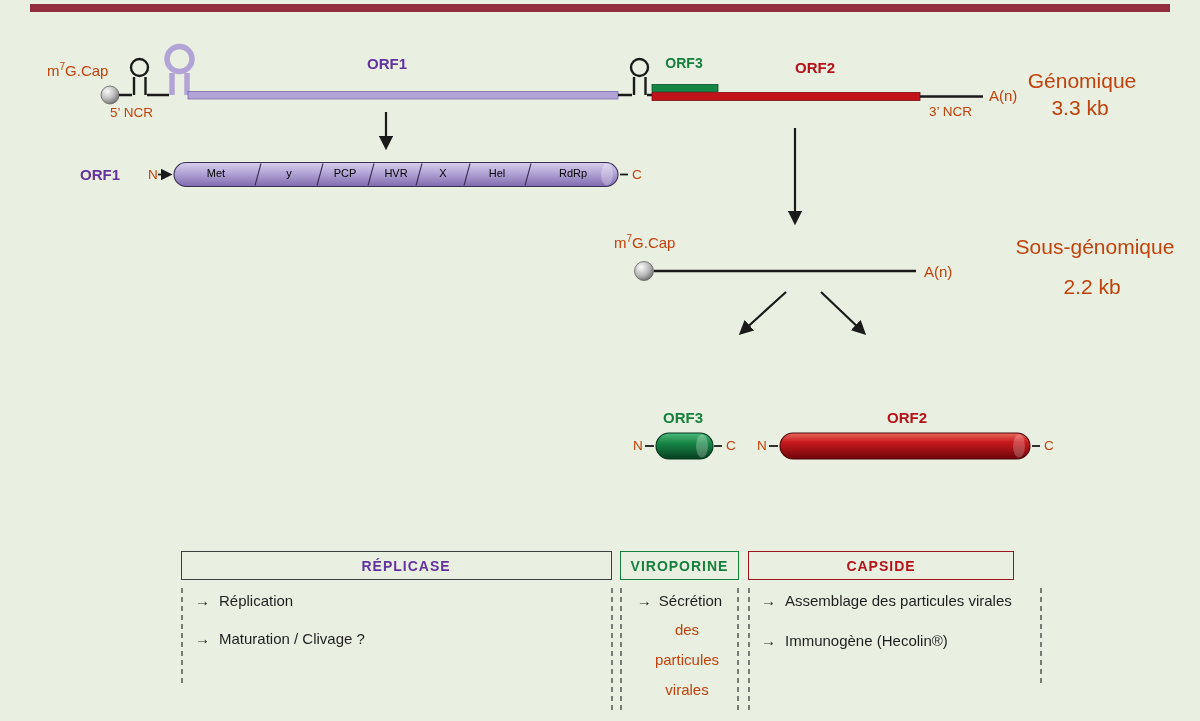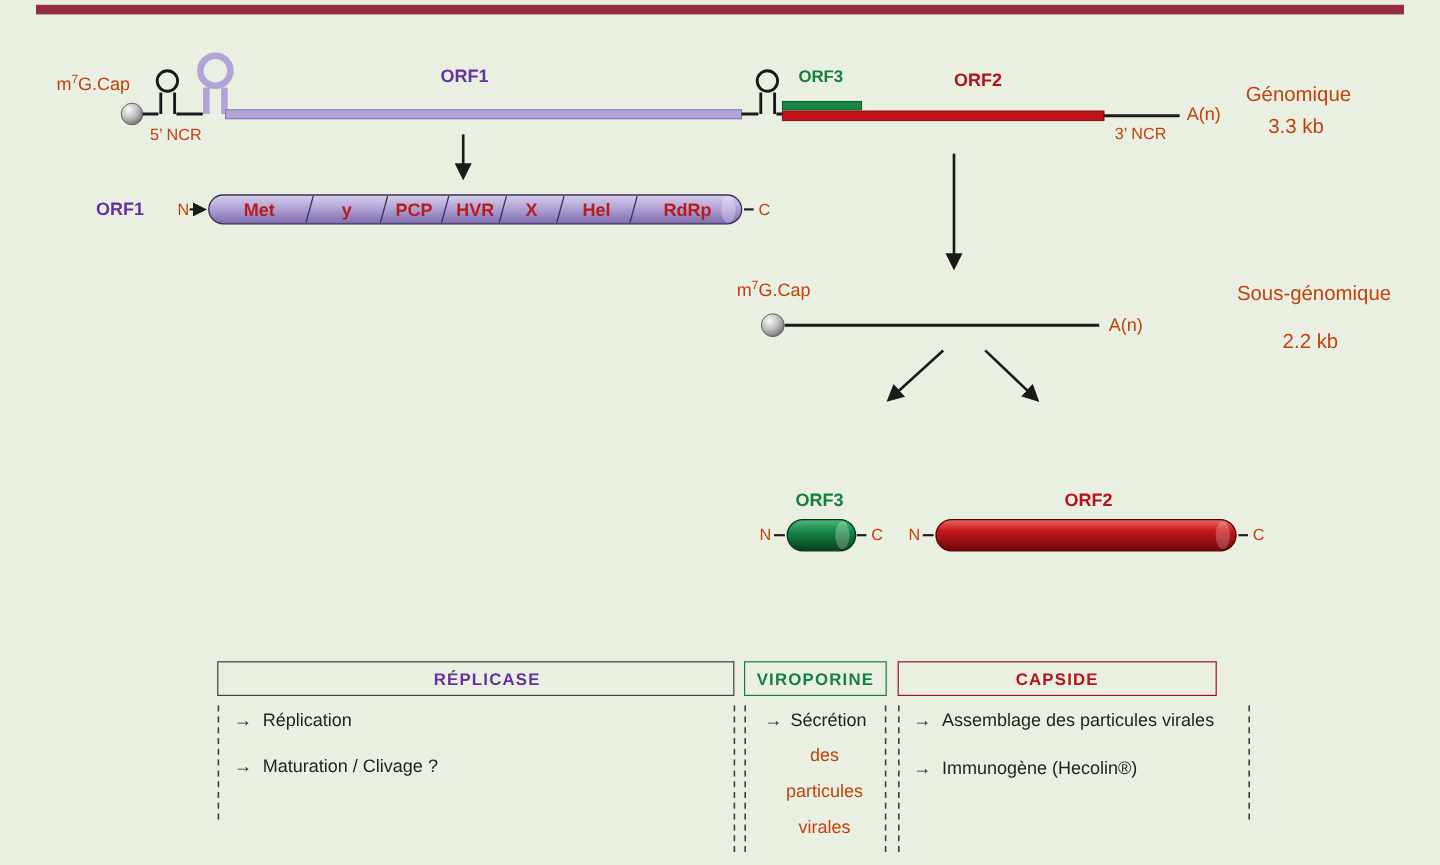--- a/index.html
+++ b/index.html
@@ -12,23 +12,23 @@
   }
   .topbar{position:absolute;left:30px;top:4px;width:1140px;height:8px;background:var(--top_bar,#942d3e);}
   svg.art{position:absolute;left:0;top:0;}
   .lbl{position:absolute;line-height:1;white-space:nowrap;color:#c2410c;font-size:15px;}
   .ctr{transform:translateX(-50%);}
   .b{font-weight:700;}
   .purple{color:var(--purple,#6233a0);}
   .green{color:var(--green,#157f3d);}
   .red{color:var(--red,#b5121b);}
   .small{font-size:13.5px;}
-  .big{font-size:17px;}
+  .big{font-size:21px;}
   .cap sup{font-size:10px;}
-  .dom{position:absolute;transform:translateX(-50%);top:168px;font-weight:700;font-size:15px;color:#b91c1c;line-height:1;white-space:nowrap;}
+  .dom{position:absolute;transform:translateX(-50%);top:168px;font-weight:400;font-size:11px;color:#000000;line-height:1;white-space:nowrap;}
   .fnbox{position:absolute;top:551px;height:29px;display:flex;align-items:center;justify-content:center;border:1.6px solid #3f3f3f;}
   .fnbox span{font-weight:700;font-size:14px;letter-spacing:1px;line-height:1;white-space:nowrap;}
   .item{position:absolute;display:flex;gap:9px;font-size:15px;color:#1f1f1f;line-height:1.15;white-space:nowrap;}
   .arrow{font-size:15px;}
 </style>
 </head>
 <body>
 
 <div class="canvas">
 
@@ -96,21 +96,21 @@
 
     <line x1="769" y1="446" x2="778" y2="446" stroke="#1a1a1a" stroke-width="1.8"></line>
     <rect x="780" y="433" width="250" height="26" rx="13" fill="url(#gRed)" stroke="#4e0307" stroke-width="1.1"></rect>
     <ellipse cx="1019" cy="446" rx="6" ry="11.5" fill="#ffffff" opacity="0.22"></ellipse>
     <line x1="1032" y1="446" x2="1040" y2="446" stroke="#1a1a1a" stroke-width="1.8"></line>
 
     <path d="M182 588 V686 M612 588 V712 M621 588 V712 M738 588 V712 M749 588 V712 M1041 588 V686" stroke="#3c3c3c" stroke-width="1.3" stroke-dasharray="5 4" fill="none"></path>
   </svg>
 
   <div class="lbl cap" style="left:47px;top:62px;"><span>m</span><sup>7</sup><span>G.Cap</span></div>
-  <div class="lbl small" style="left:125px;top:106px;">5’ NCR</div>
+  <div class="lbl small" style="left:110px;top:106px;">5’ NCR</div>
   <div class="lbl b purple ctr" style="left:387px;top:56px;">ORF1</div>
   <div class="lbl b green ctr" style="left:684px;top:56px;font-size:14px;">ORF3</div>
   <div class="lbl b red ctr" style="left:815px;top:60px;">ORF2</div>
   <div class="lbl small" style="left:929px;top:105px;">3’ NCR</div>
   <div class="lbl" style="left:989px;top:88px;">A(n)</div>
   <div class="lbl big ctr" style="left:1082px;top:70px;">Génomique</div>
   <div class="lbl big ctr" style="left:1080px;top:97px;">3.3 kb</div>
 
   <div class="lbl b purple" style="left:80px;top:167px;">ORF1</div>
   <div class="lbl small" style="left:148px;top:168px;">N</div>

